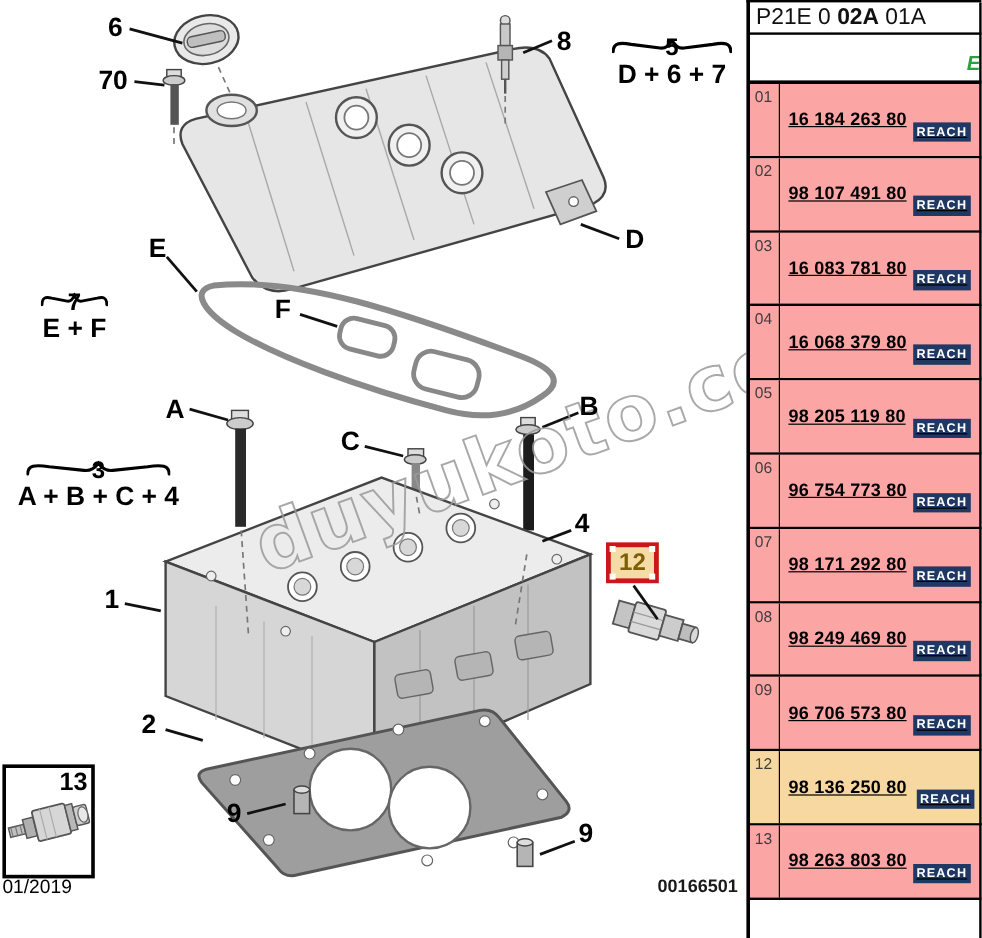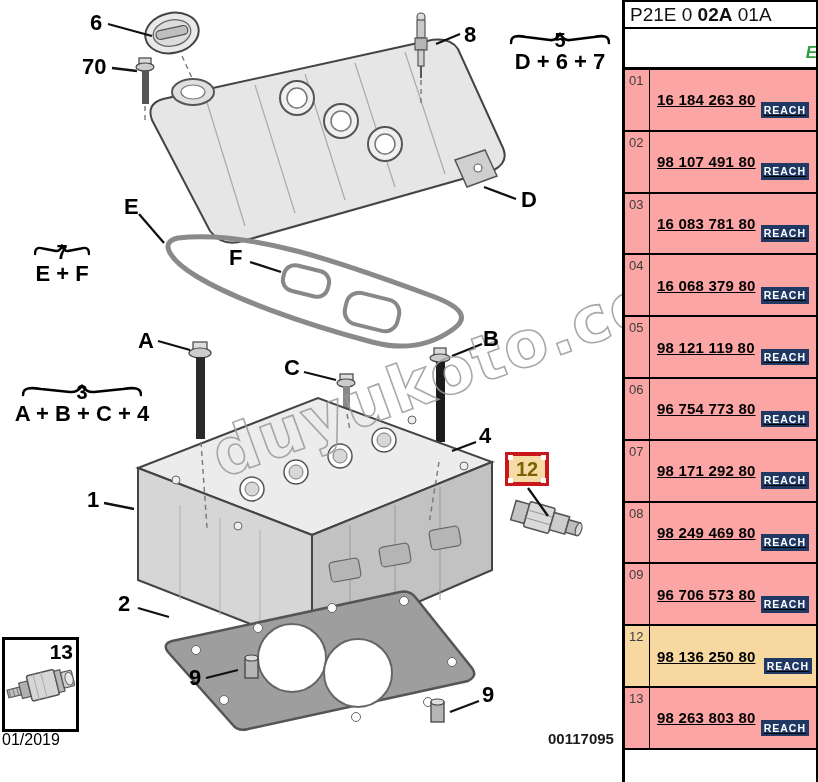--- a/index.html
+++ b/index.html
@@ -275,21 +275,21 @@
       <div class="notch n-bl"></div>
       <div class="notch n-br"></div>
       <span class="rb-num">12</span>
     </div>
 
     <div class="box13">
       <span class="b13-num">13</span>
     </div>
 
     <div class="datecode">01/2019</div>
-    <div class="drawnum">00117095</div>
+    <div class="drawnum">00166501</div>
   </div>
 
   <div id="panel">
     <div class="rightline"></div>
 
     <div class="ptitle"><span>P21E 0 </span><span class="tbold">02A</span><span> 01A</span></div>
 
     <div class="psub">
       <span class="greenE">E</span>
     </div>
@@ -318,21 +318,21 @@
     <div class="prow">
       <div class="num">04</div>
       <div class="cell">
           <span class="pn">16 068 379 80</span>
         <span class="reach">REACH</span>
         </div>
     </div>
     <div class="prow">
       <div class="num">05</div>
       <div class="cell">
-          <span class="pn">98 121 119 80</span>
+          <span class="pn">98 205 119 80</span>
         <span class="reach">REACH</span>
         </div>
     </div>
     <div class="prow">
       <div class="num">06</div>
       <div class="cell">
           <span class="pn">96 754 773 80</span>
         <span class="reach">REACH</span>
         </div>
     </div>

